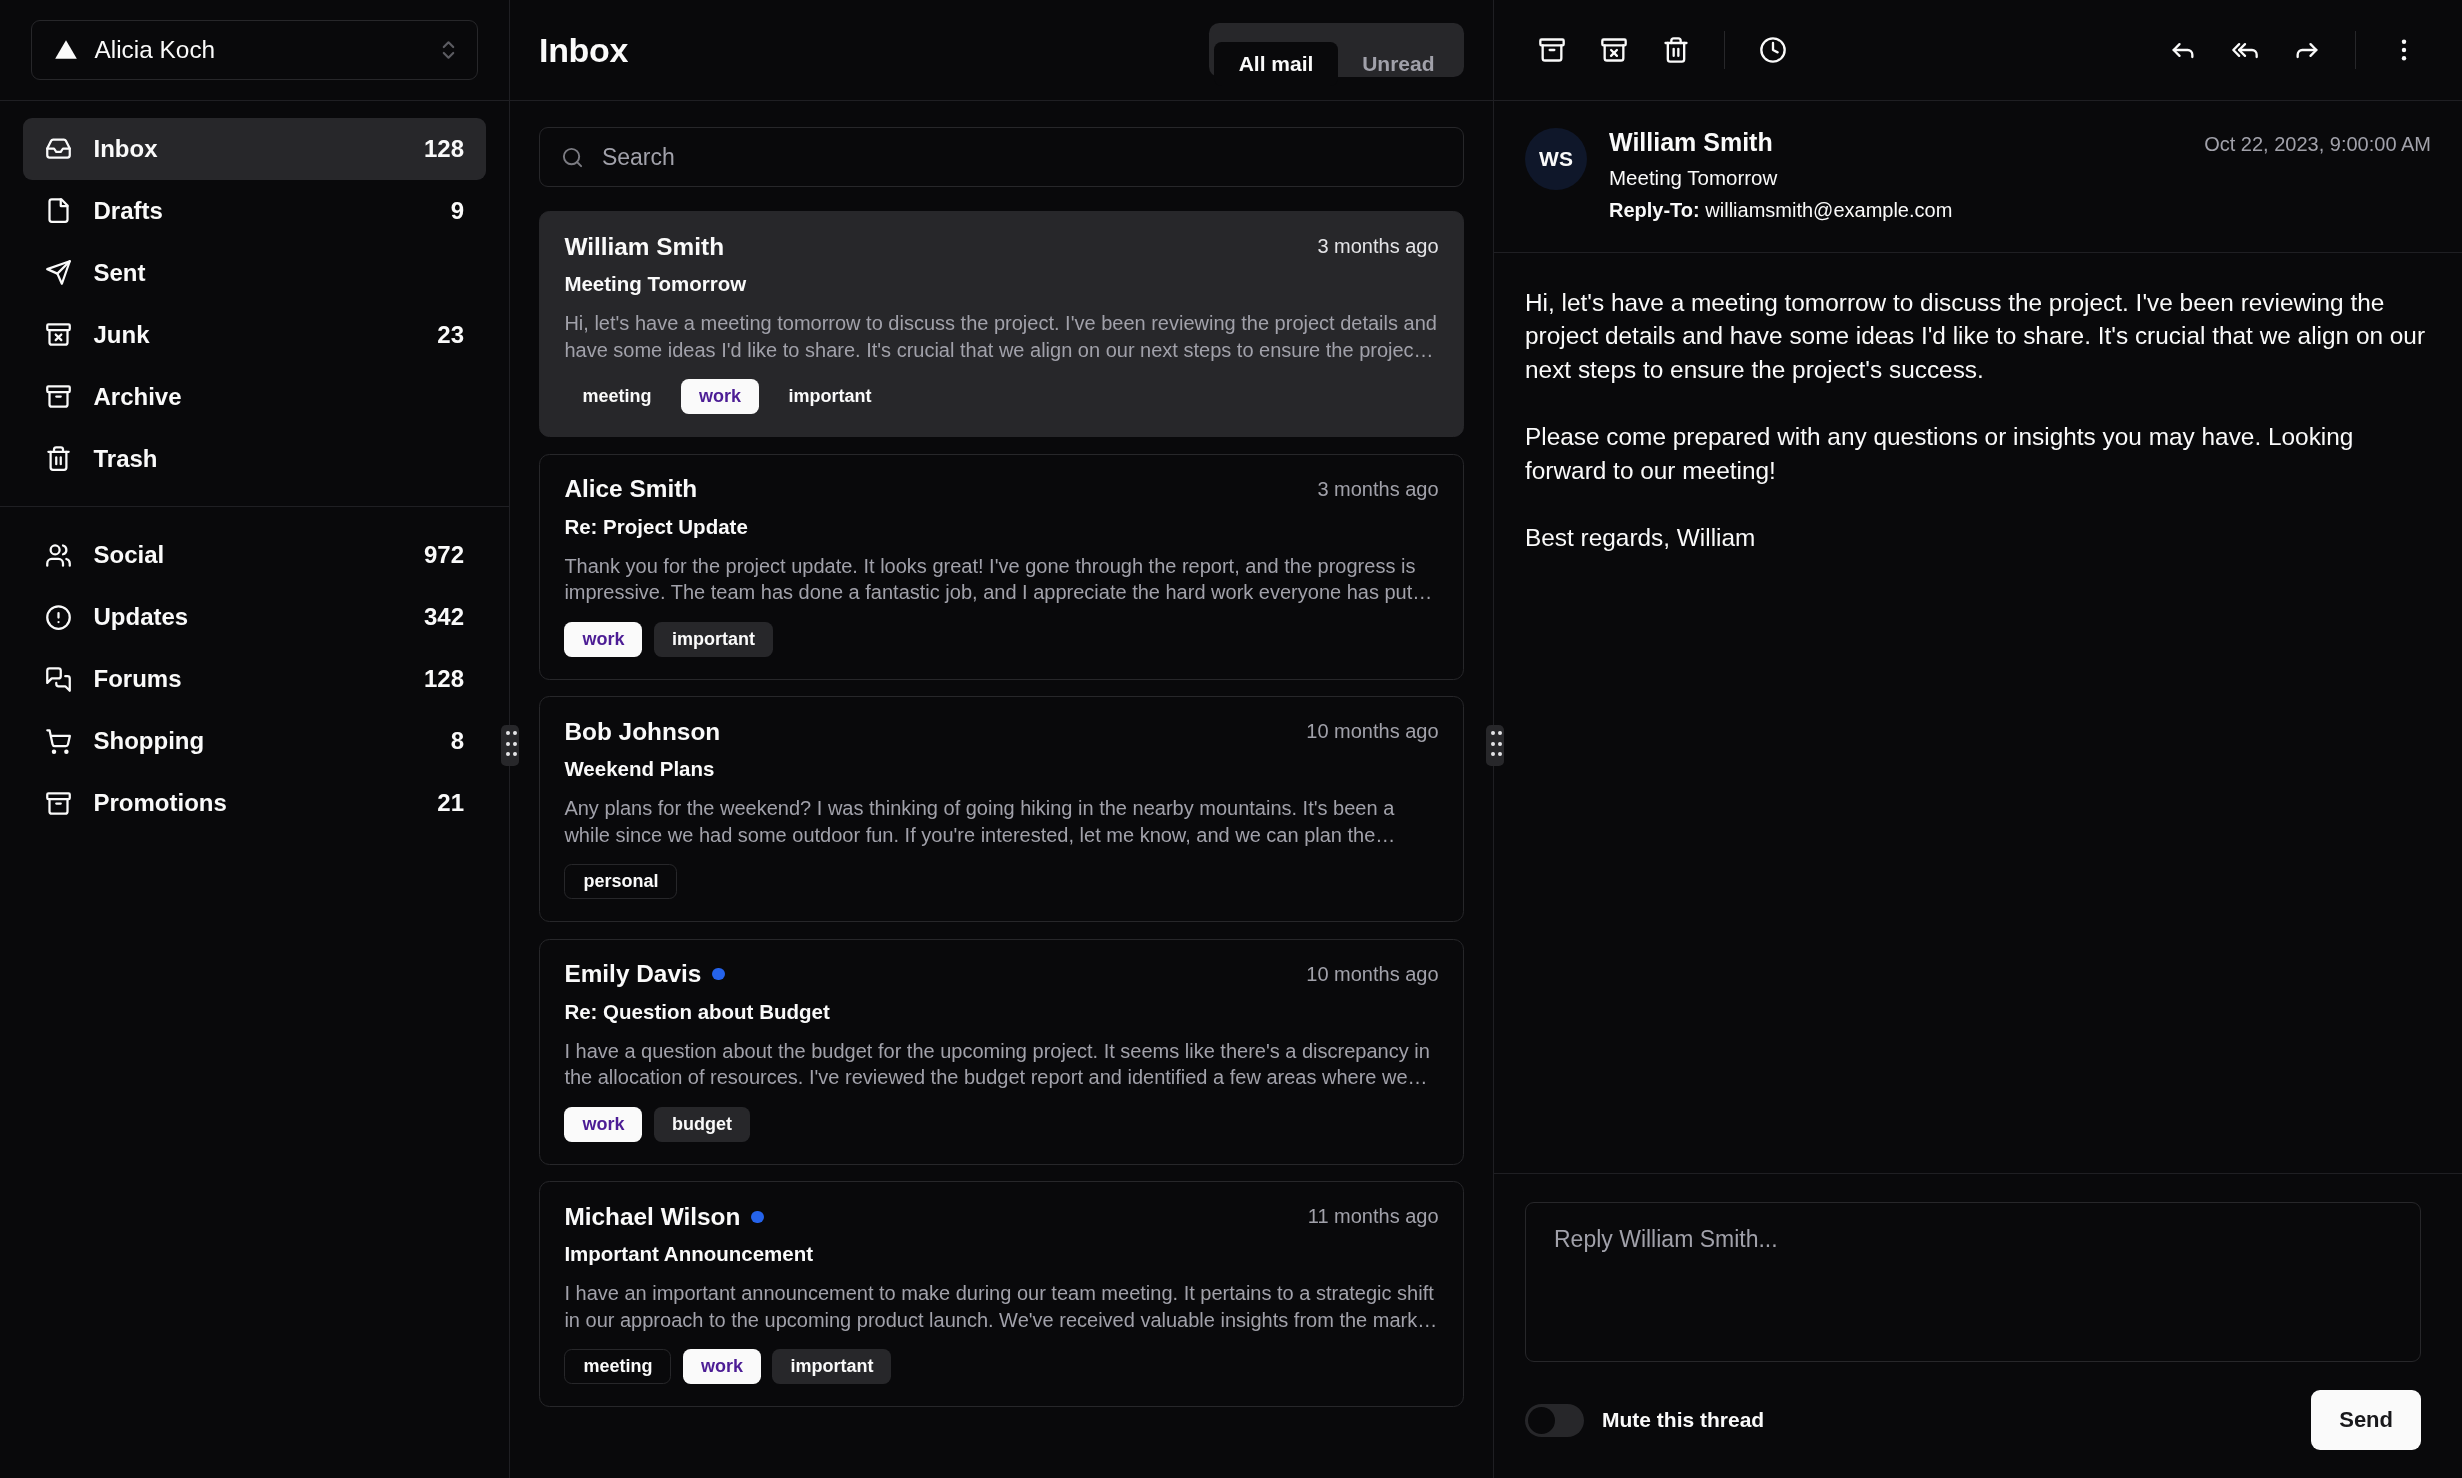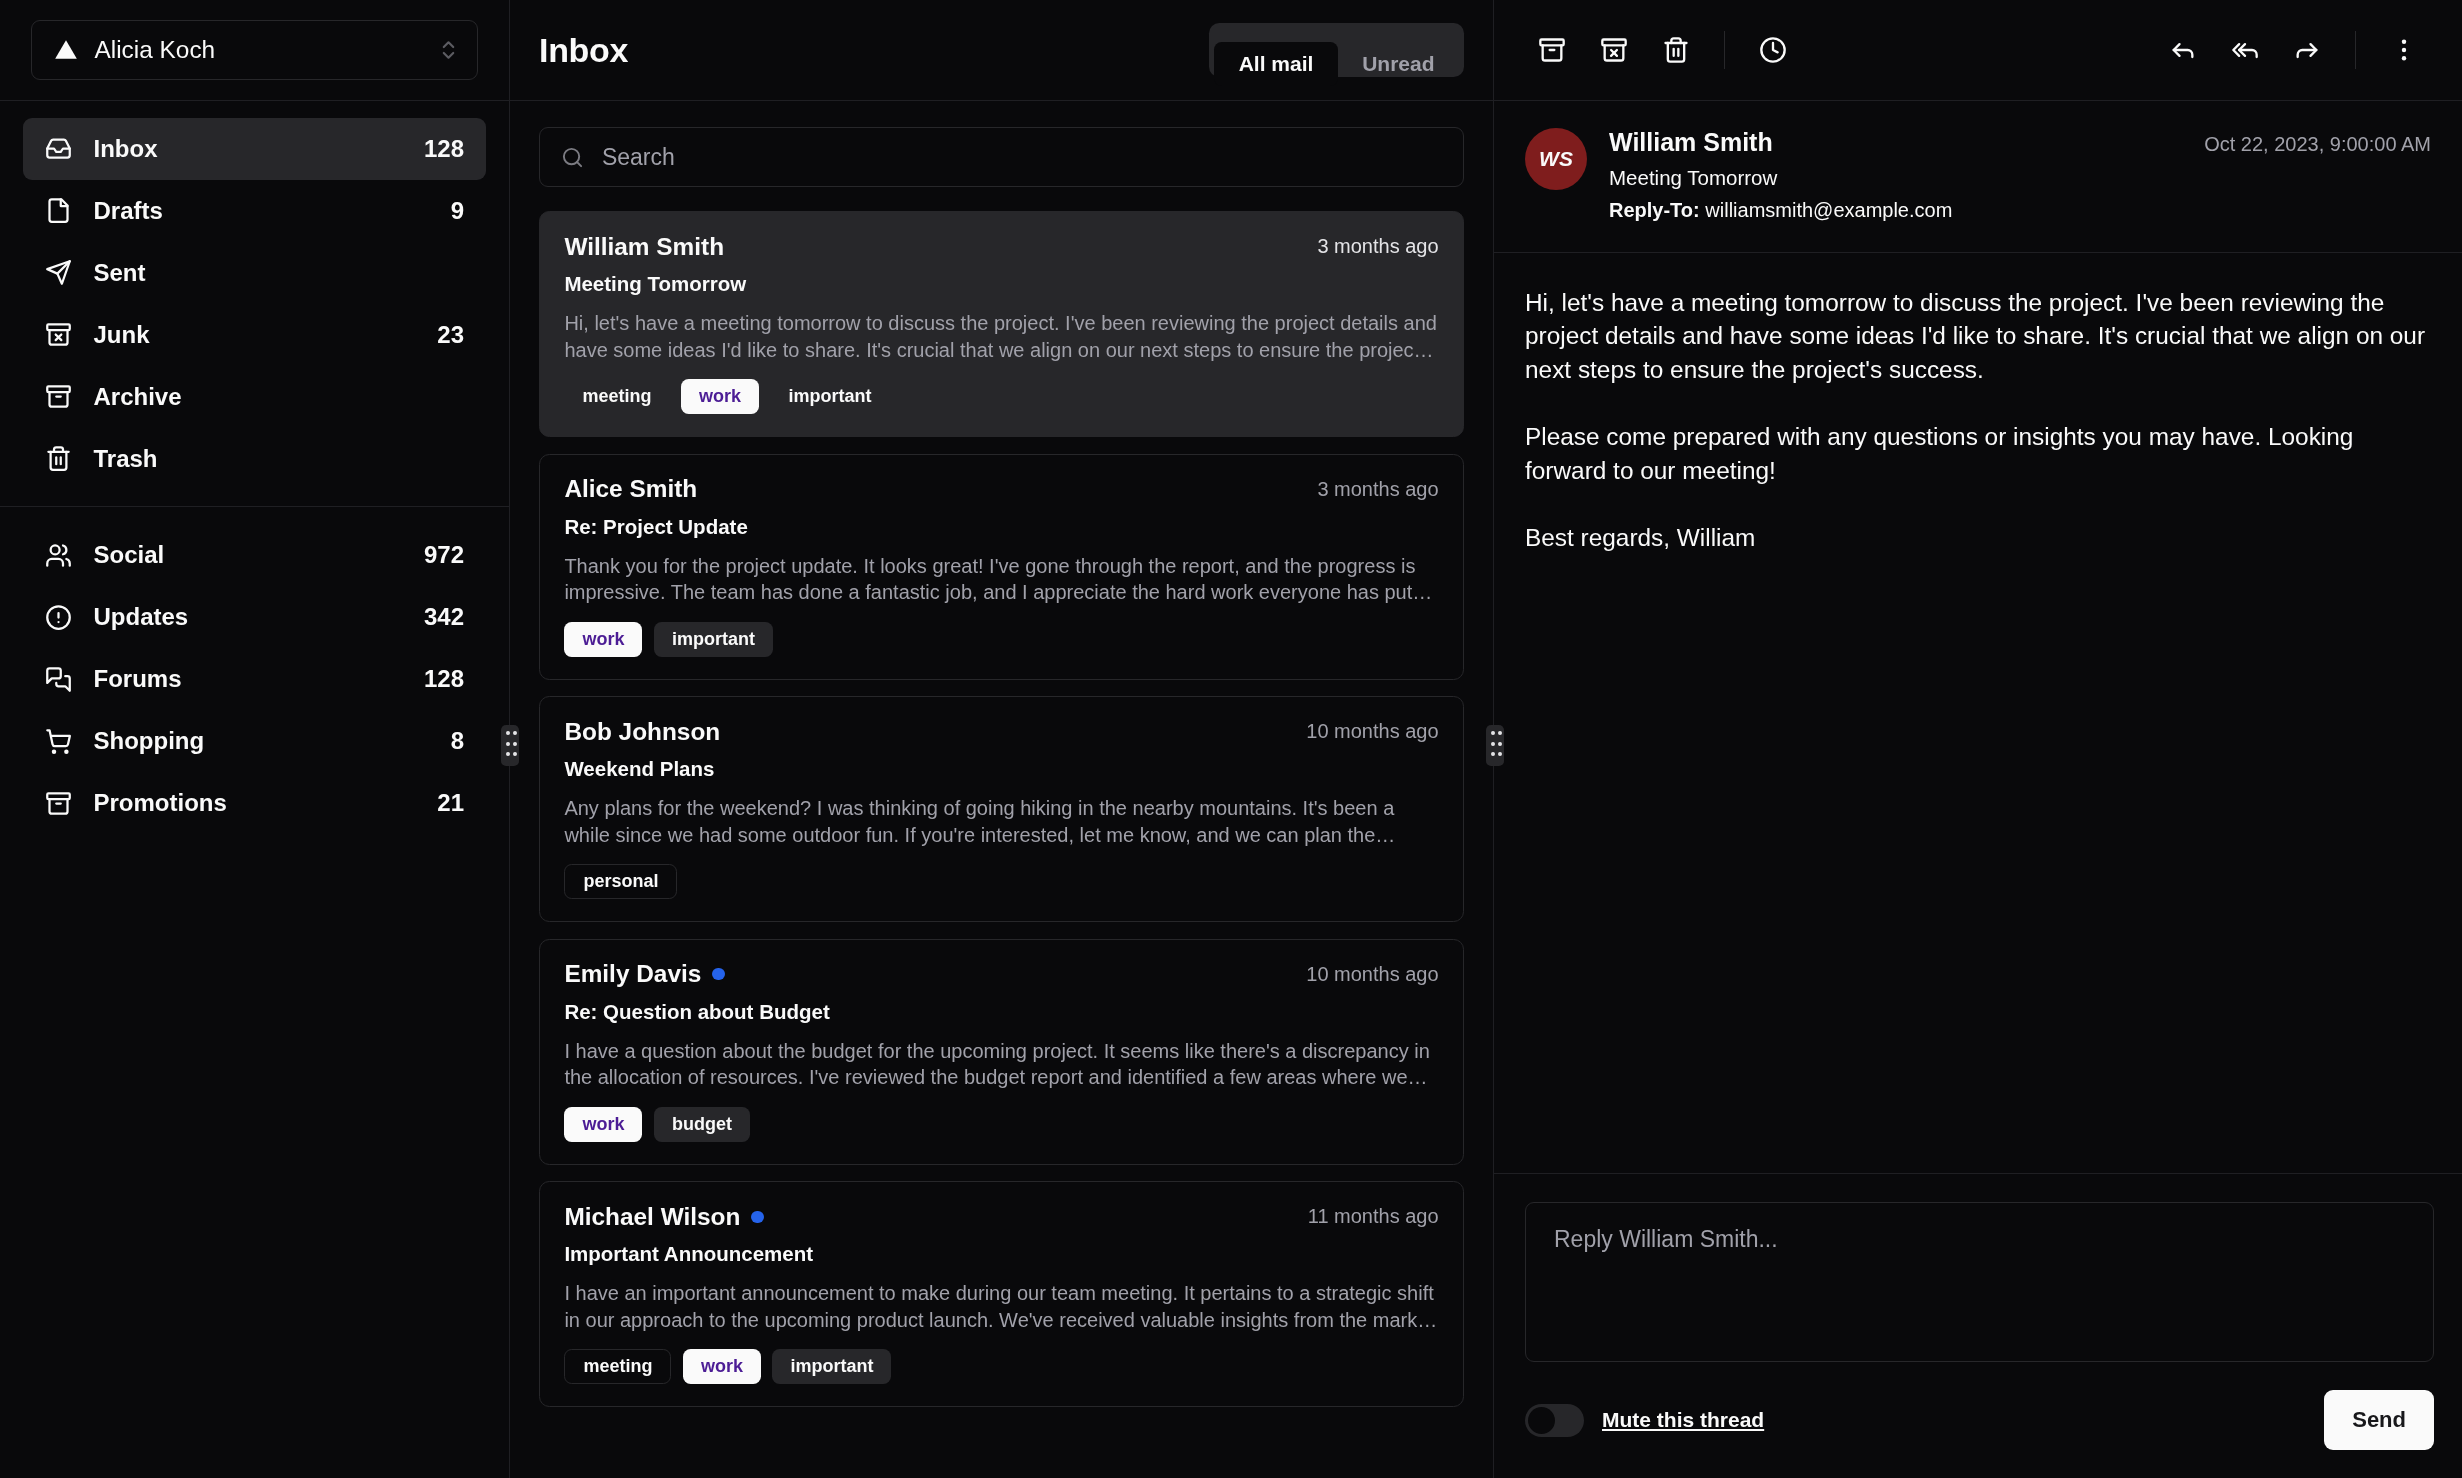--- a/index.html
+++ b/index.html
@@ -141,36 +141,36 @@
   .tb-spacer { flex: 1; }
 
   .reader-head {
     display: flex; align-items: flex-start;
     padding: 27px 31px 29.5px 31px;
     border-bottom: 1.3px solid #1f1f23;
     gap: 22px;
   }
   .avatar {
     width: 62px; height: 62px; flex: 0 0 62px; border-radius: 50%;
-    background: #7f1d1d; color: #fafafa;
+    background: #0f172a; color: #fafafa;
     display: flex; align-items: center; justify-content: center;
-    font-size: 21px; font-weight: 600; font-style: italic;
+    font-size: 21px; font-weight: 600;
   }
   .rh-info { flex: 1; display: flex; flex-direction: column; gap: 9px; }
   .rh-name { font-size: 25px; font-weight: 700; }
   .rh-subject { font-size: 20.5px; }
   .rh-replyto { font-size: 20px; }
   .rh-replyto b { font-weight: 700; }
   .rh-date { font-size: 20px; color: #a1a1aa; white-space: nowrap; padding-top: 5.1px; }
 
   .reader-body {
     flex: 1; padding: 33px 31px; font-size: 24.4px; line-height: 1.38;
     white-space: pre-wrap; overflow: hidden;
   }
-  .reader-foot { border-top: 1.3px solid #1f1f23; padding: 28px 28px 28px 31px; text-decoration: underline; }
+  .reader-foot { border-top: 1.3px solid #1f1f23; padding: 28px 41px 28px 31px; }
   .reply-box {
     width: 100%; height: 160px;
     background: #09090b; border: 1.3px solid #27272a; border-radius: 9px;
     padding: 23px 28px; font-size: 23px; color: #fafafa; resize: none; outline: none;
     font-family: "Liberation Sans", sans-serif;
   }
   .reply-box::placeholder { color: #a1a1aa; }
   .foot-row { display: flex; align-items: center; margin-top: 26px; }
   .switch {
     width: 59px; height: 33px; border-radius: 16.7px;

